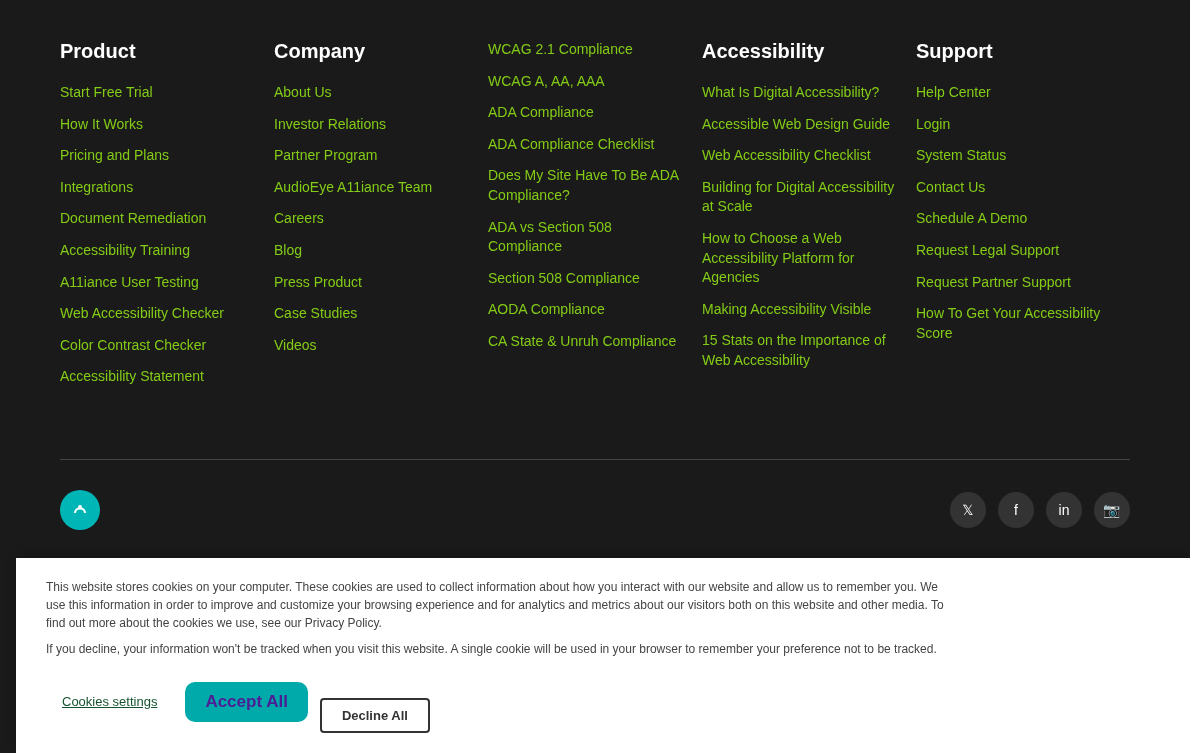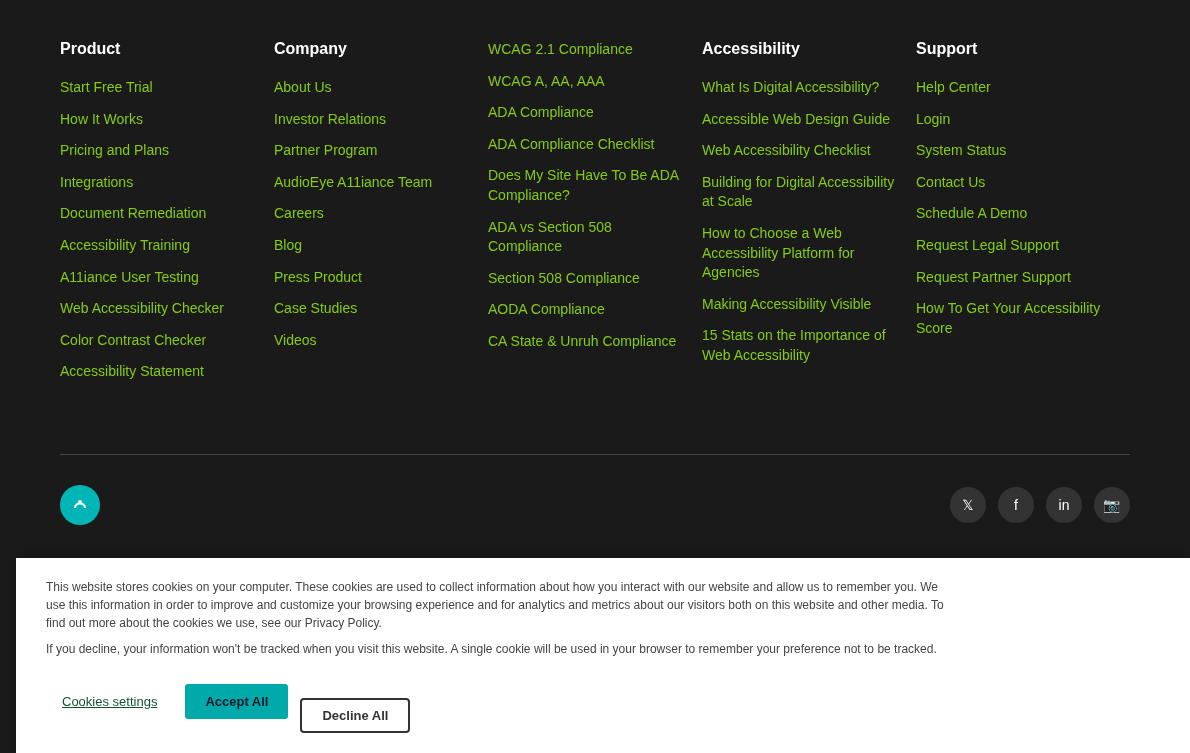--- a/index.html
+++ b/index.html
@@ -16,21 +16,21 @@
       gap: 0;
       justify-content: space-between;
     }
 
     .footer-column {
       flex: 1;
       padding-right: 20px;
     }
 
     .footer-column-title {
-      font-size: 16px;
+      font-size: 20px;
       font-weight: bold;
       color: #ffffff;
       margin-bottom: 20px;
     }
 
     .footer-column ul {
       list-style: none;
     }
 
     .footer-column ul li {
@@ -130,26 +130,26 @@
       border: none;
       color: #14532d;
       font-size: 13px;
       cursor: pointer;
       text-decoration: underline;
       padding: 8px 16px;
     }
 
     .accept-all-btn {
       background-color: #00aaaa;
-      color: #0f172a;
+      color: #4c1d95;
       border: none;
       padding: 10px 20px;
-      font-size: 13px;
+      font-size: 17px;
       font-weight: bold;
-      border-radius: 3px;
+      border-radius: 10px;
       cursor: pointer;
     }
 
     .decline-all-btn {
       background-color: #ffffff;
       color: #333333;
       border: 2px solid #333333;
       padding: 8px 20px;
       font-size: 13px;
       font-weight: bold;

